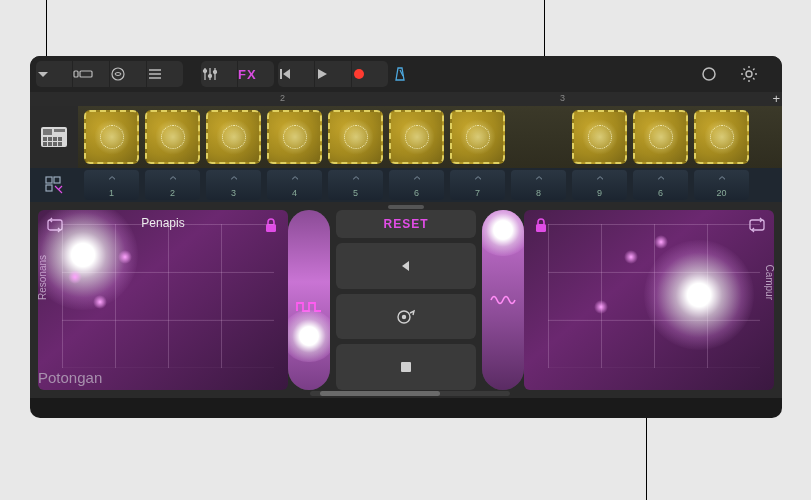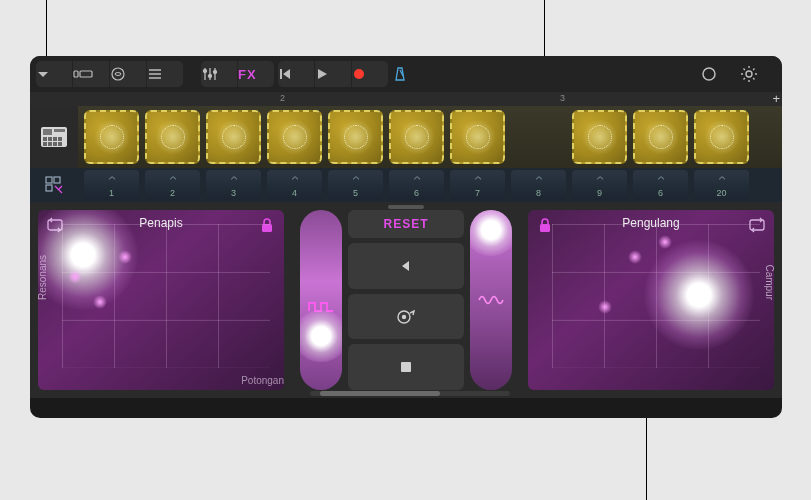--- a/index.html
+++ b/index.html
@@ -96,21 +96,21 @@
     position:relative;
   }
   .step::before{
     content:"›"; transform:rotate(-90deg);
     color:#6b7a88; font-size:14px; position:absolute; top:0;
   }
 
   
   .fxarea {
     flex:1; display:flex; background:#2a2a2a; padding:8px;
-    gap:16px; height:196px; position:relative;
+    gap:0; height:196px; position:relative;
   }
   .grabber {
     position:absolute; top:3px; left:50%; transform:translateX(-50%);
     width:36px; height:4px; border-radius:2px; background:#555;
   }
 
   .xypad {
     flex:1; position:relative;
     background: linear-gradient(140deg,#4a1f4e,#6b2870 40%,#3a1840);
     border-radius:6px;
@@ -135,34 +135,34 @@
   .xypad .title {
     position:absolute; top:6px; left:0; right:0; text-align:center;
     color:#eee; font-size:12px;
   }
   .xypad .ylabel {
     position:absolute; left:4px; top:50%; transform:translateY(-50%) rotate(-90deg);
     transform-origin:left center; color:#b9a0bf; font-size:10px;
   }
   .xypad .ylabel.right { left:auto; right:4px; transform:translateY(-50%) rotate(90deg); transform-origin:right center;}
   .xypad .xlabel {
-    position:absolute; bottom:4px; left:0; right:0; text-align:right;
-    color:#a890ae; font-size:10px;
+    position:absolute; bottom:4px; left:0; right:0; text-align:left;
+    color:#a890ae; font-size:15px;
   }
   .padcorner {
     position:absolute; top:4px; width:26px; height:22px;
     display:flex; align-items:center; justify-content:center;
     color:#d9b4e3;
   }
   .padcorner.lock { color:#e04de6; }
   .padcorner.left{ left:4px; } .padcorner.right{ right:4px; }
 
   
   .centercol {
-    width:212px; display:flex; gap:6px; align-items:stretch;
+    width:236px; display:flex; gap:6px; align-items:stretch;
   }
   .vslider {
     width:42px; position:relative;
     background:#3a3a3a; border-radius:22px;
     overflow:hidden;
   }
   .vslider .fill {
     position:absolute; left:0;right:0;
     background: linear-gradient(#8b4b96,#c974d4 40%,#7a3e87);
   }
@@ -471,21 +471,20 @@
             <rect x="2" y="7" width="10" height="8" rx="1.5"></rect>
             <path d="M4 7V5a3 3 0 016 0v2" fill="none" stroke="currentColor" stroke-width="1.6"></path>
           </svg>
       </div>
       <div class="padcorner right">
         <svg width="18" height="16" viewBox="0 0 18 16" fill="none" stroke="currentColor" stroke-width="1.3">
             <rect x="2" y="3" width="14" height="10" rx="2"></rect>
             <path d="M12 1l2 2-2 2M6 15l-2-2 2-2"></path>
           </svg>
       </div>
-      <div class="title">Pengulang</div>
       <div class="ylabel right">Campur</div>
       <div class="grid"></div>
       <div class="flare" style="top:30px;right:20px"></div>
       <div class="flare small" style="top:40px;left:100px"></div>
       <div class="flare small" style="top:90px;left:70px"></div>
       <div class="flare small" style="top:25px;left:130px"></div>
     </div>
 
     <div class="scrollbar">
         <div class="sthumb"></div>

